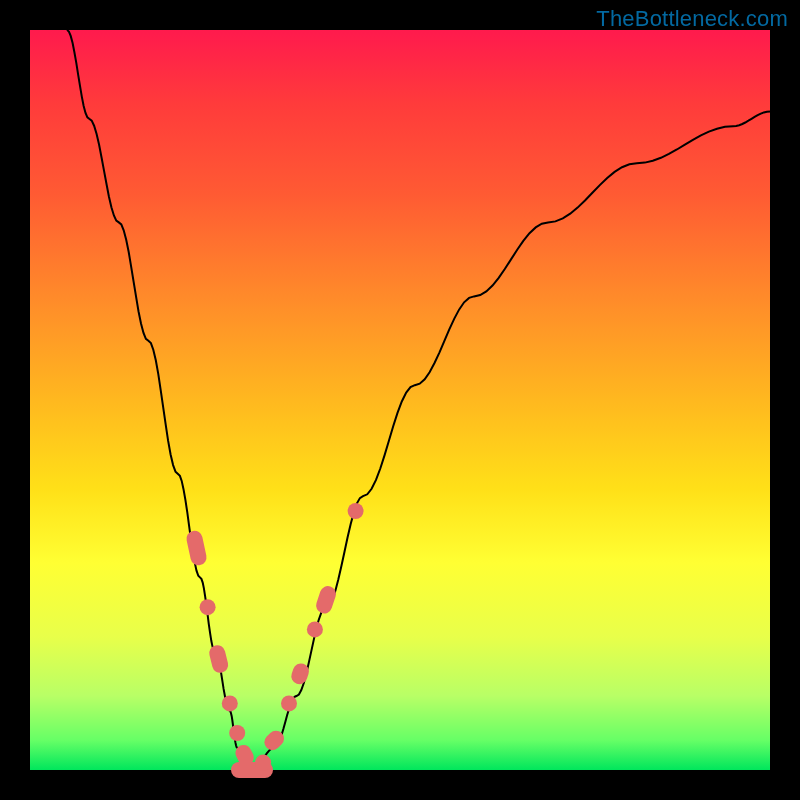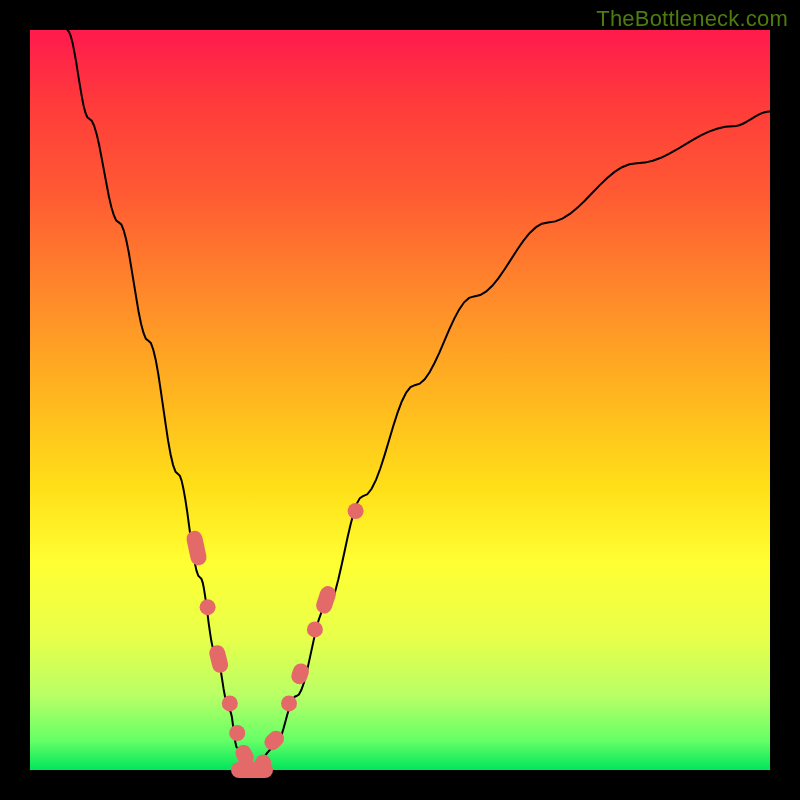--- a/index.html
+++ b/index.html
@@ -38,21 +38,21 @@
       #e8ff4a 82%,
       #b8ff66 90%,
       #66ff66 96%,
       #00e65c 100%
     );
   }
   .watermark {
     position: absolute;
     top: 6px;
     right: 12px;
-    color: #4d7c0f;
+    color: #0369a1;
     font-size: 22px;
     font-weight: 500;
     letter-spacing: 0.2px;
   }
   svg.curve {
     position: absolute;
     left: 30px;
     top: 30px;
     width: 740px;
     height: 740px;

